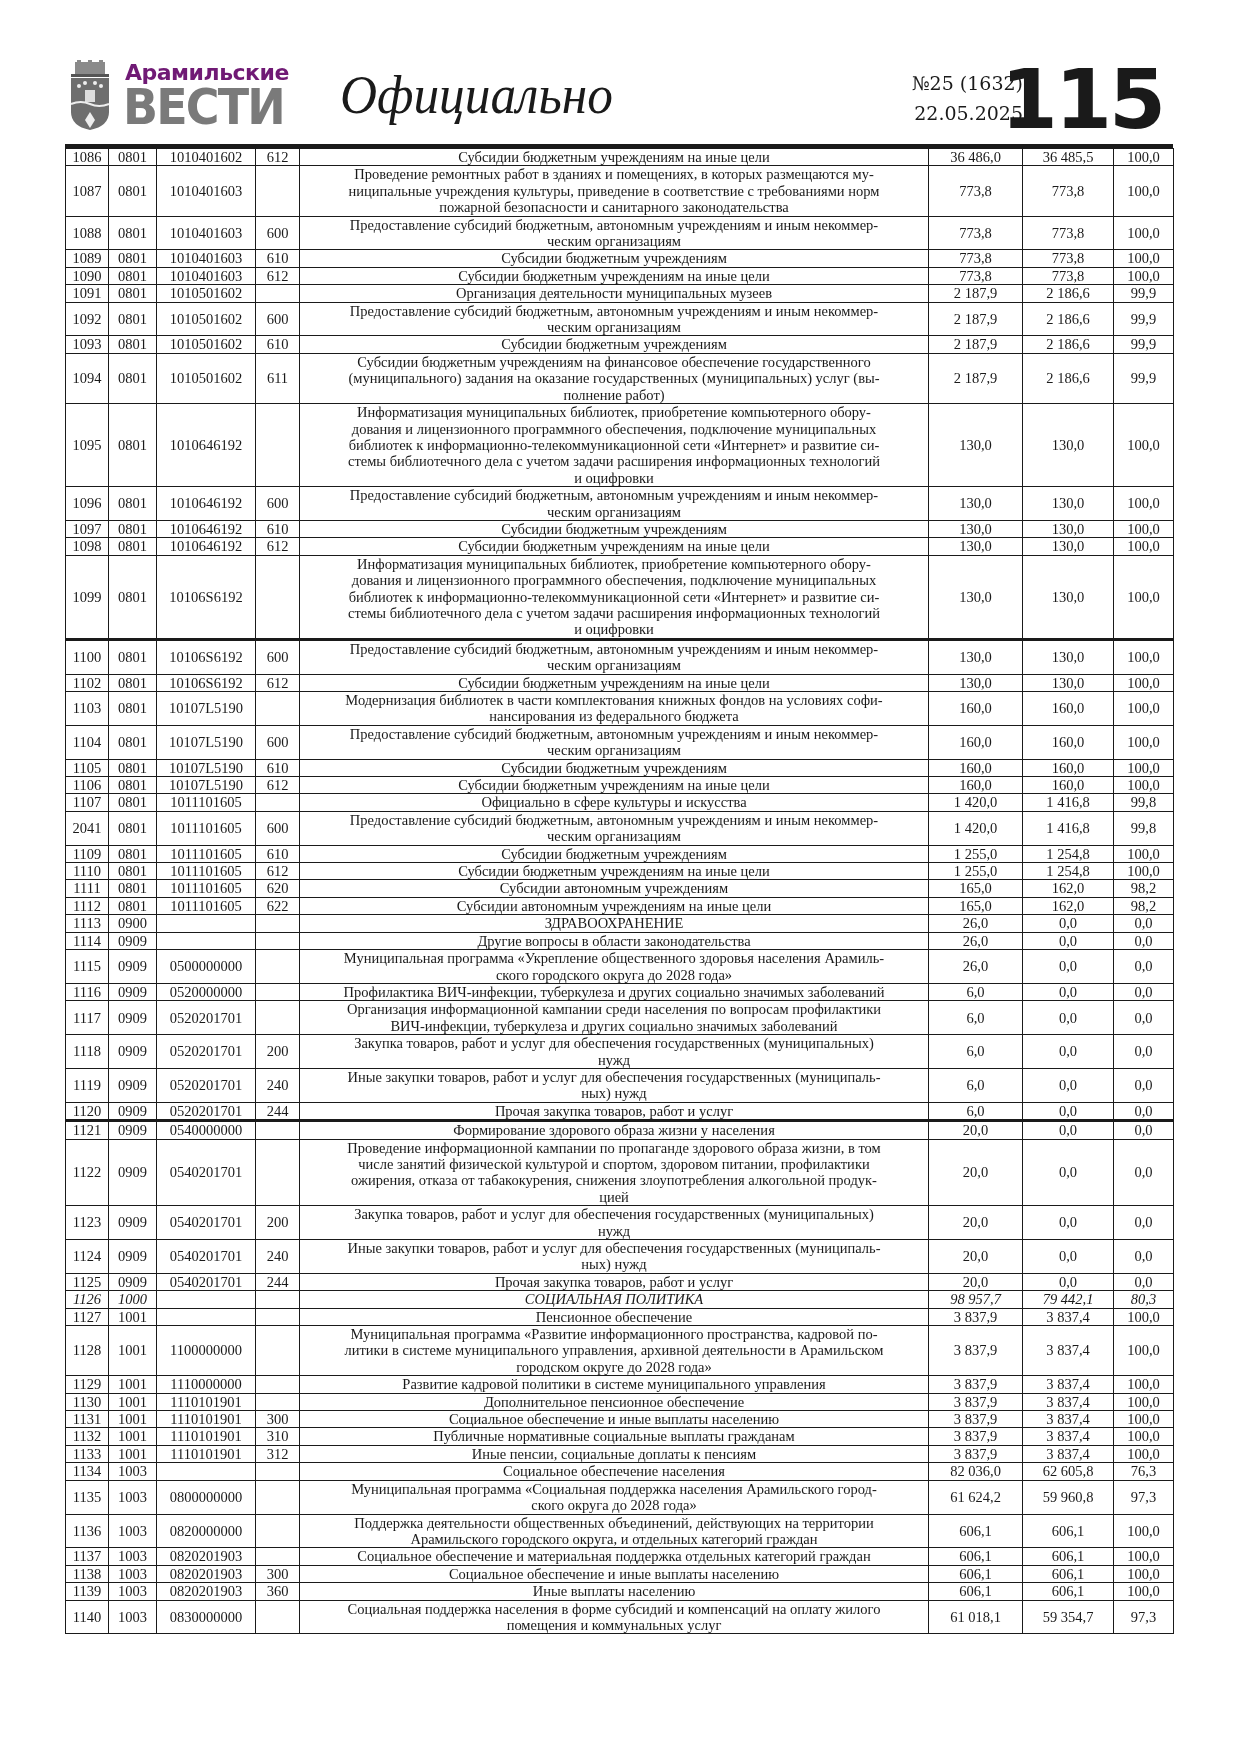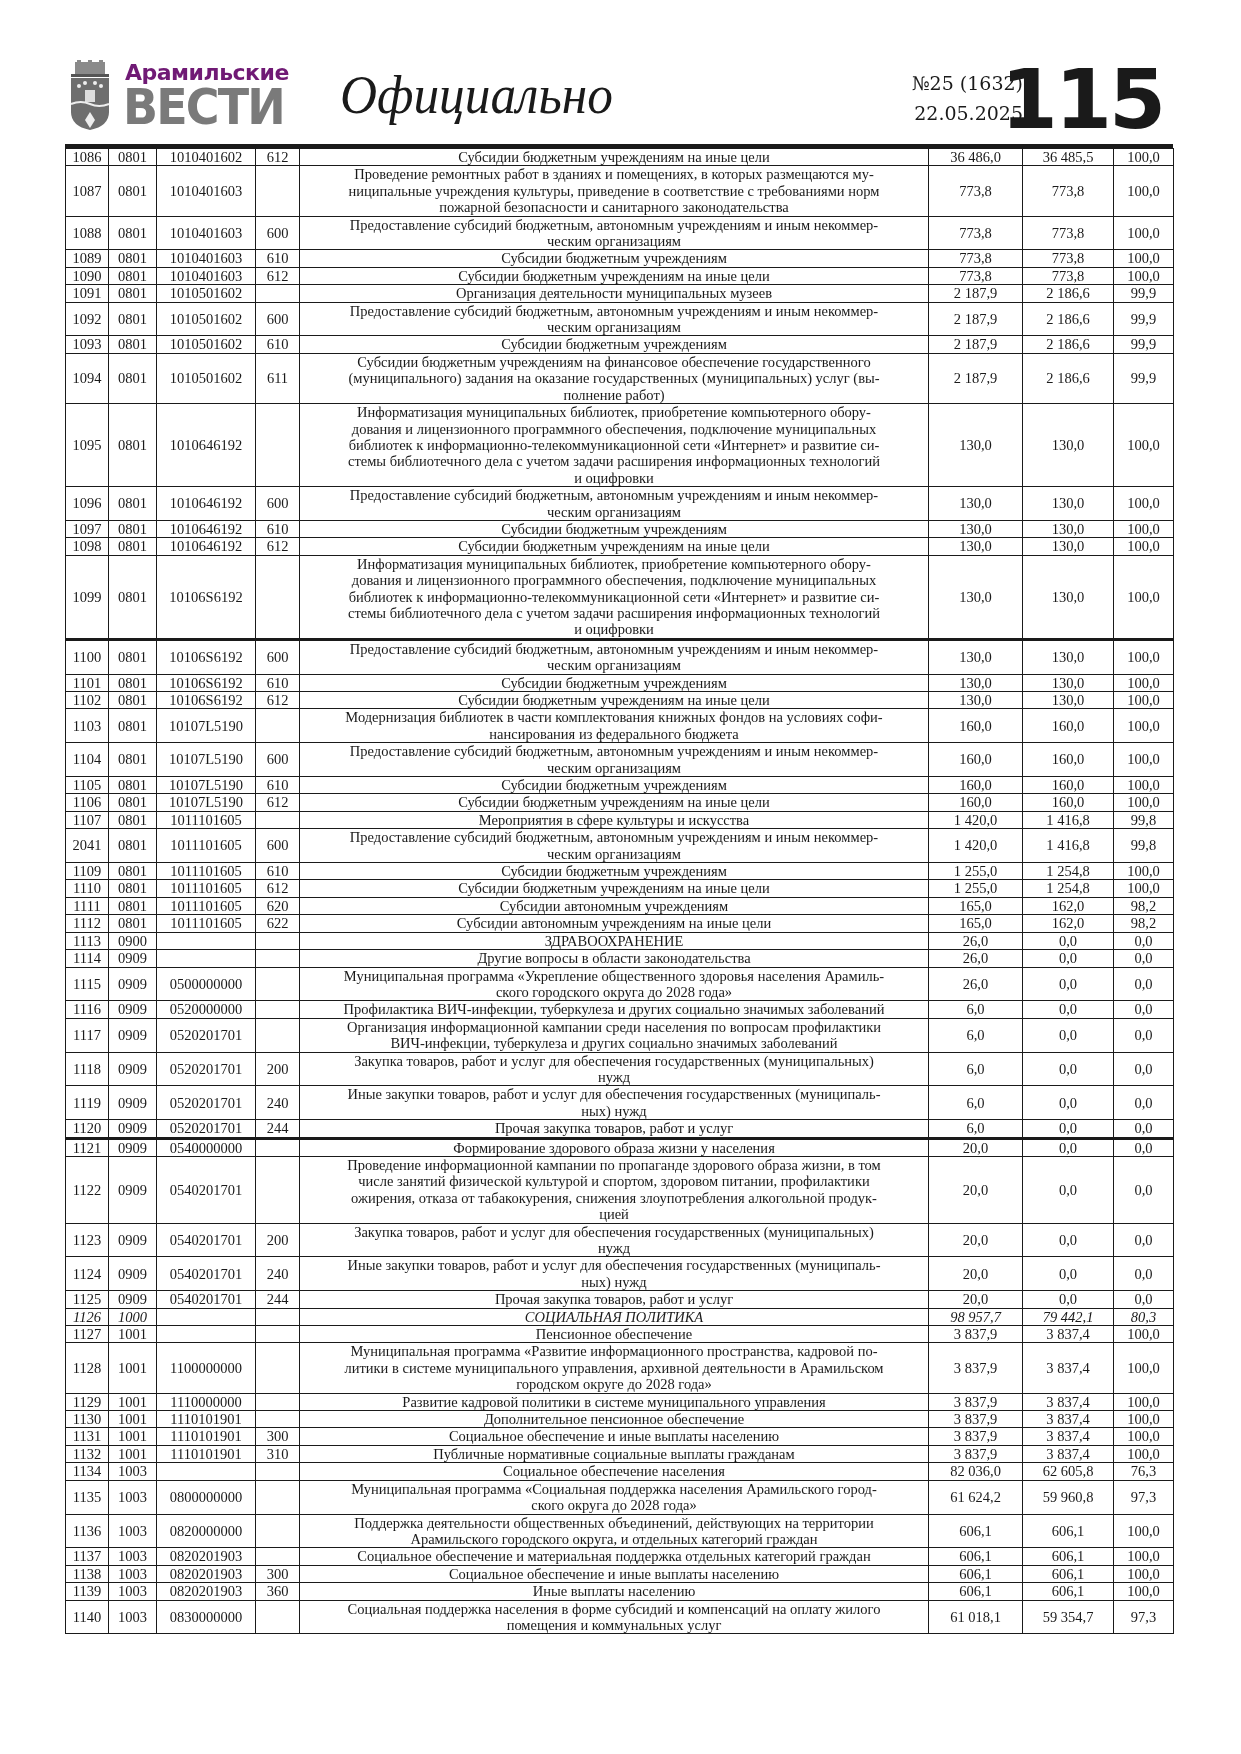--- a/index.html
+++ b/index.html
@@ -216,30 +216,20 @@
         <td>1100</td>
         <td>0801</td>
         <td>10106S6192</td>
         <td>600</td>
         <td class="desc">Предоставление субсидий бюджетным, автономным учреждениям и иным некоммер-<br>ческим организациям</td>
         <td>130,0</td>
         <td>130,0</td>
         <td>100,0</td>
       </tr>
       <tr style="height: 17.4px;">
-        <td>1101</td>
-        <td>0801</td>
-        <td>10106S6192</td>
-        <td>610</td>
-        <td class="desc">Субсидии бюджетным учреждениям</td>
-        <td>130,0</td>
-        <td>130,0</td>
-        <td>100,0</td>
-      </tr>
-      <tr style="height: 17.4px;">
         <td>1102</td>
         <td>0801</td>
         <td>10106S6192</td>
         <td>612</td>
         <td class="desc">Субсидии бюджетным учреждениям на иные цели</td>
         <td>130,0</td>
         <td>130,0</td>
         <td>100,0</td>
       </tr>
       <tr style="height: 33.8px;">
@@ -280,21 +270,21 @@
         <td class="desc">Субсидии бюджетным учреждениям на иные цели</td>
         <td>160,0</td>
         <td>160,0</td>
         <td>100,0</td>
       </tr>
       <tr style="height: 17.4px;">
         <td>1107</td>
         <td>0801</td>
         <td>1011101605</td>
         <td></td>
-        <td class="desc">Мероприятия в сфере культуры и искусства</td>
+        <td class="desc">Официально в сфере культуры и искусства</td>
         <td>1 420,0</td>
         <td>1 416,8</td>
         <td>99,8</td>
       </tr>
       <tr style="height: 33.8px;">
         <td>2041</td>
         <td>0801</td>
         <td>1011101605</td>
         <td>600</td>
         <td class="desc">Предоставление субсидий бюджетным, автономным учреждениям и иным некоммер-<br>ческим организациям</td>
@@ -536,20 +526,30 @@
         <td>1132</td>
         <td>1001</td>
         <td>1110101901</td>
         <td>310</td>
         <td class="desc">Публичные нормативные социальные выплаты гражданам</td>
         <td>3 837,9</td>
         <td>3 837,4</td>
         <td>100,0</td>
       </tr>
       <tr style="height: 17.4px;">
+        <td>1133</td>
+        <td>1001</td>
+        <td>1110101901</td>
+        <td>312</td>
+        <td class="desc">Иные пенсии, социальные доплаты к пенсиям</td>
+        <td>3 837,9</td>
+        <td>3 837,4</td>
+        <td>100,0</td>
+      </tr>
+      <tr style="height: 17.4px;">
         <td>1134</td>
         <td>1003</td>
         <td></td>
         <td></td>
         <td class="desc">Социальное обеспечение населения</td>
         <td>82 036,0</td>
         <td>62 605,8</td>
         <td>76,3</td>
       </tr>
       <tr style="height: 33.8px;">

